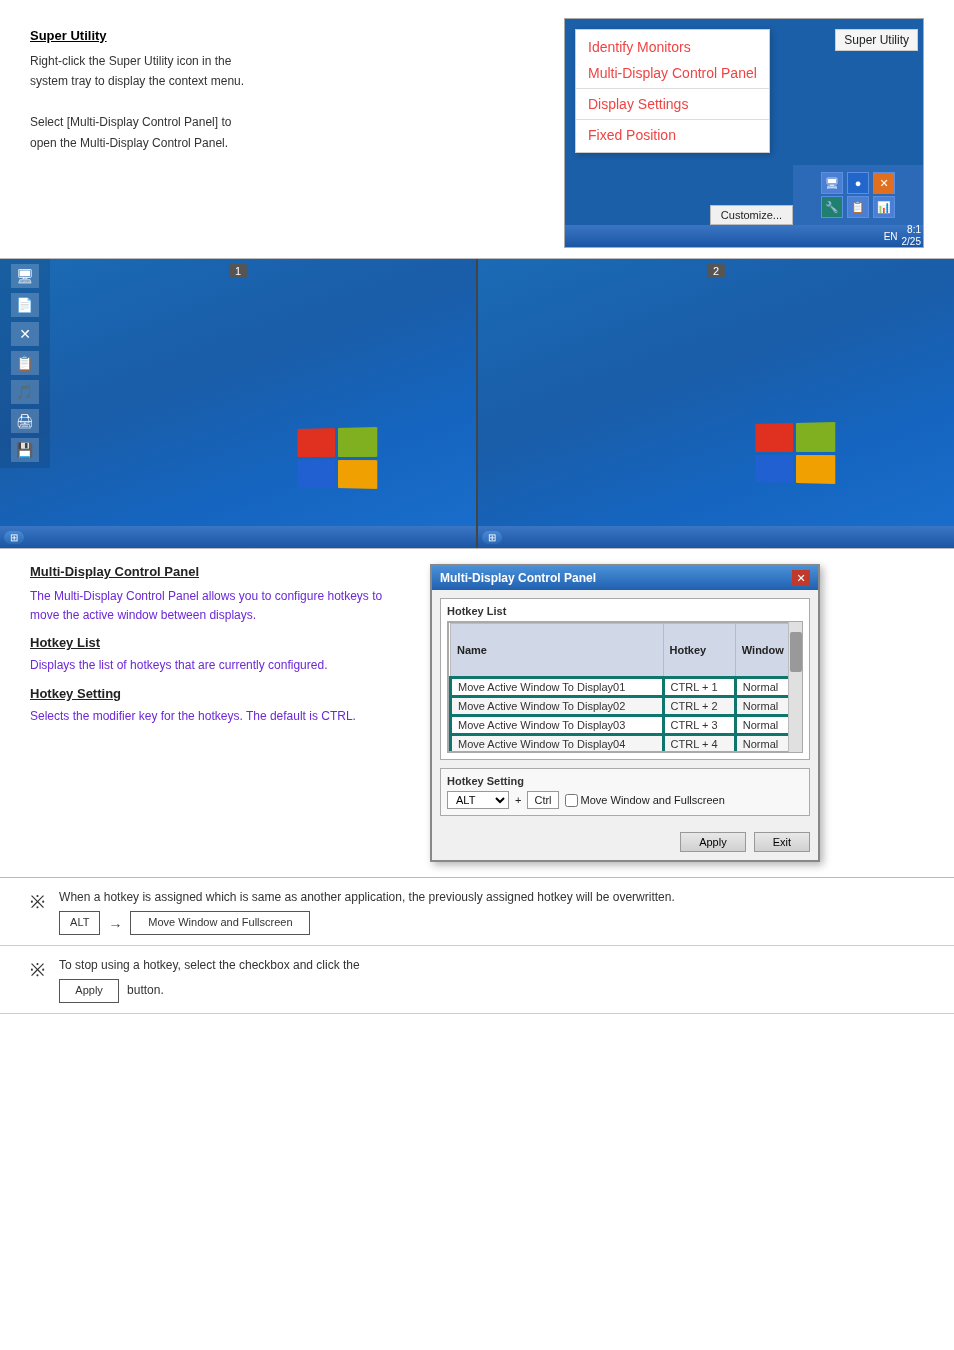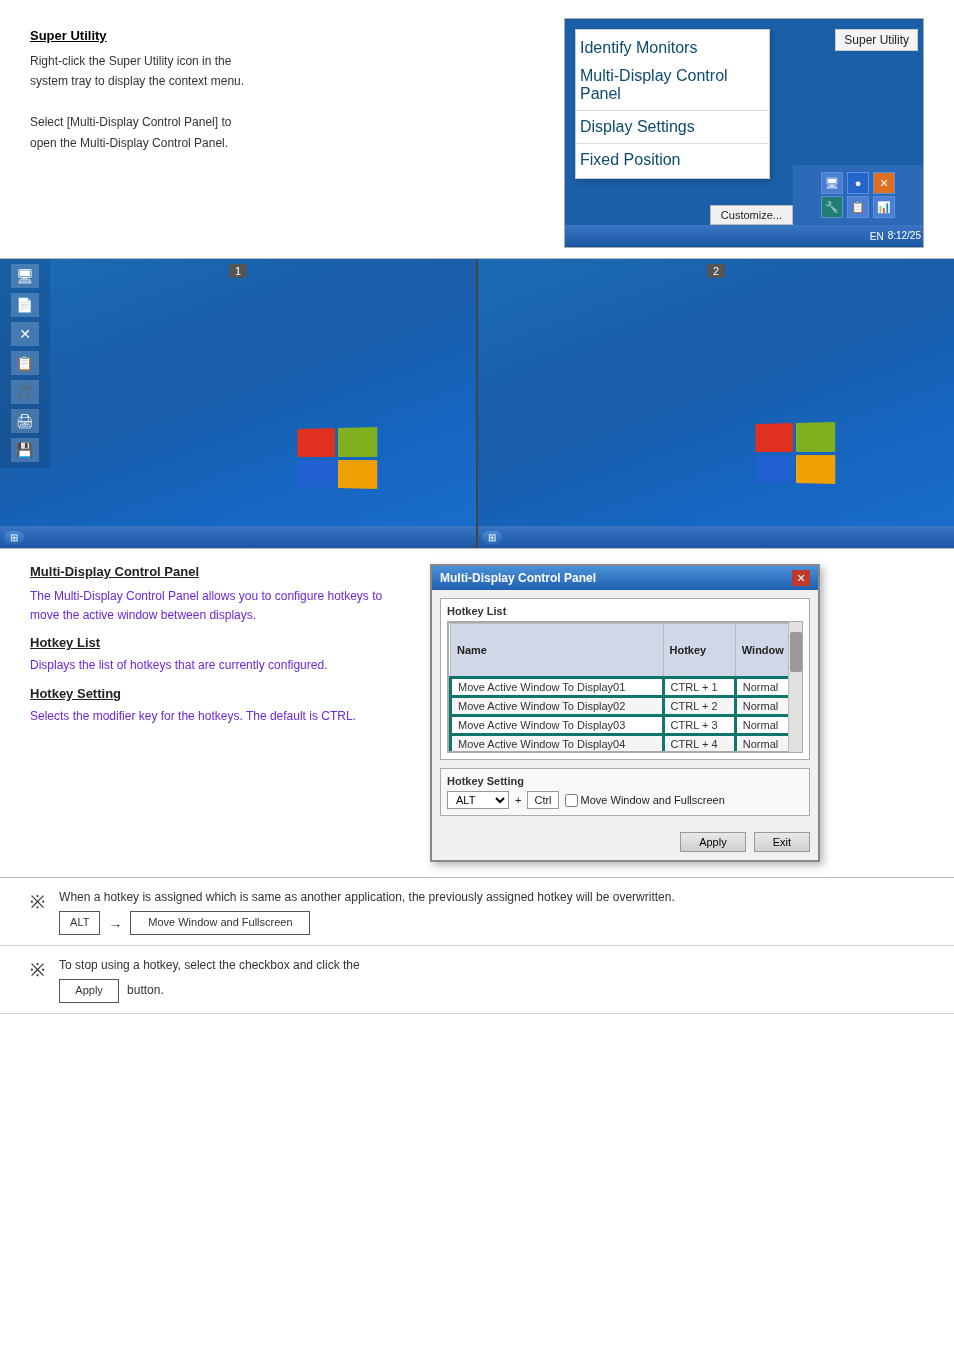--- a/index.html
+++ b/index.html
@@ -49,23 +49,23 @@
       border: 1px solid #ccc;
       position: absolute;
       top: 10px;
       left: 10px;
       width: 195px;
       box-shadow: 2px 2px 6px rgba(0,0,0,0.2);
       z-index: 10;
       padding: 4px 0;
     }
     .popup-item {
-      padding: 5px 4px;
-      font-size: 16px;
-      color: #0c4a6e;
+      padding: 5px 12px;
+      font-size: 14px;
+      color: #ef4444;
       cursor: pointer;
     }
     .popup-divider {
       border: none;
       border-top: 1px solid #ddd;
       margin: 2px 0;
     }
 
     
     .super-utility-label {
@@ -141,21 +141,21 @@
       background: linear-gradient(to bottom, #3a76c4, #1a56a4);
       display: flex;
       align-items: center;
       justify-content: flex-end;
       padding-right: 2px;
       font-size: 10px;
       color: #fff;
     }
     .taskbar-bottom .time-area {
       display: flex;
-      flex-direction: row;
+      flex-direction: column;
       align-items: flex-end;
       font-size: 10px;
       line-height: 1.2;
     }
 
     
     .dual-monitor-section {
       display: flex;
       height: 290px;
       margin: 0;

